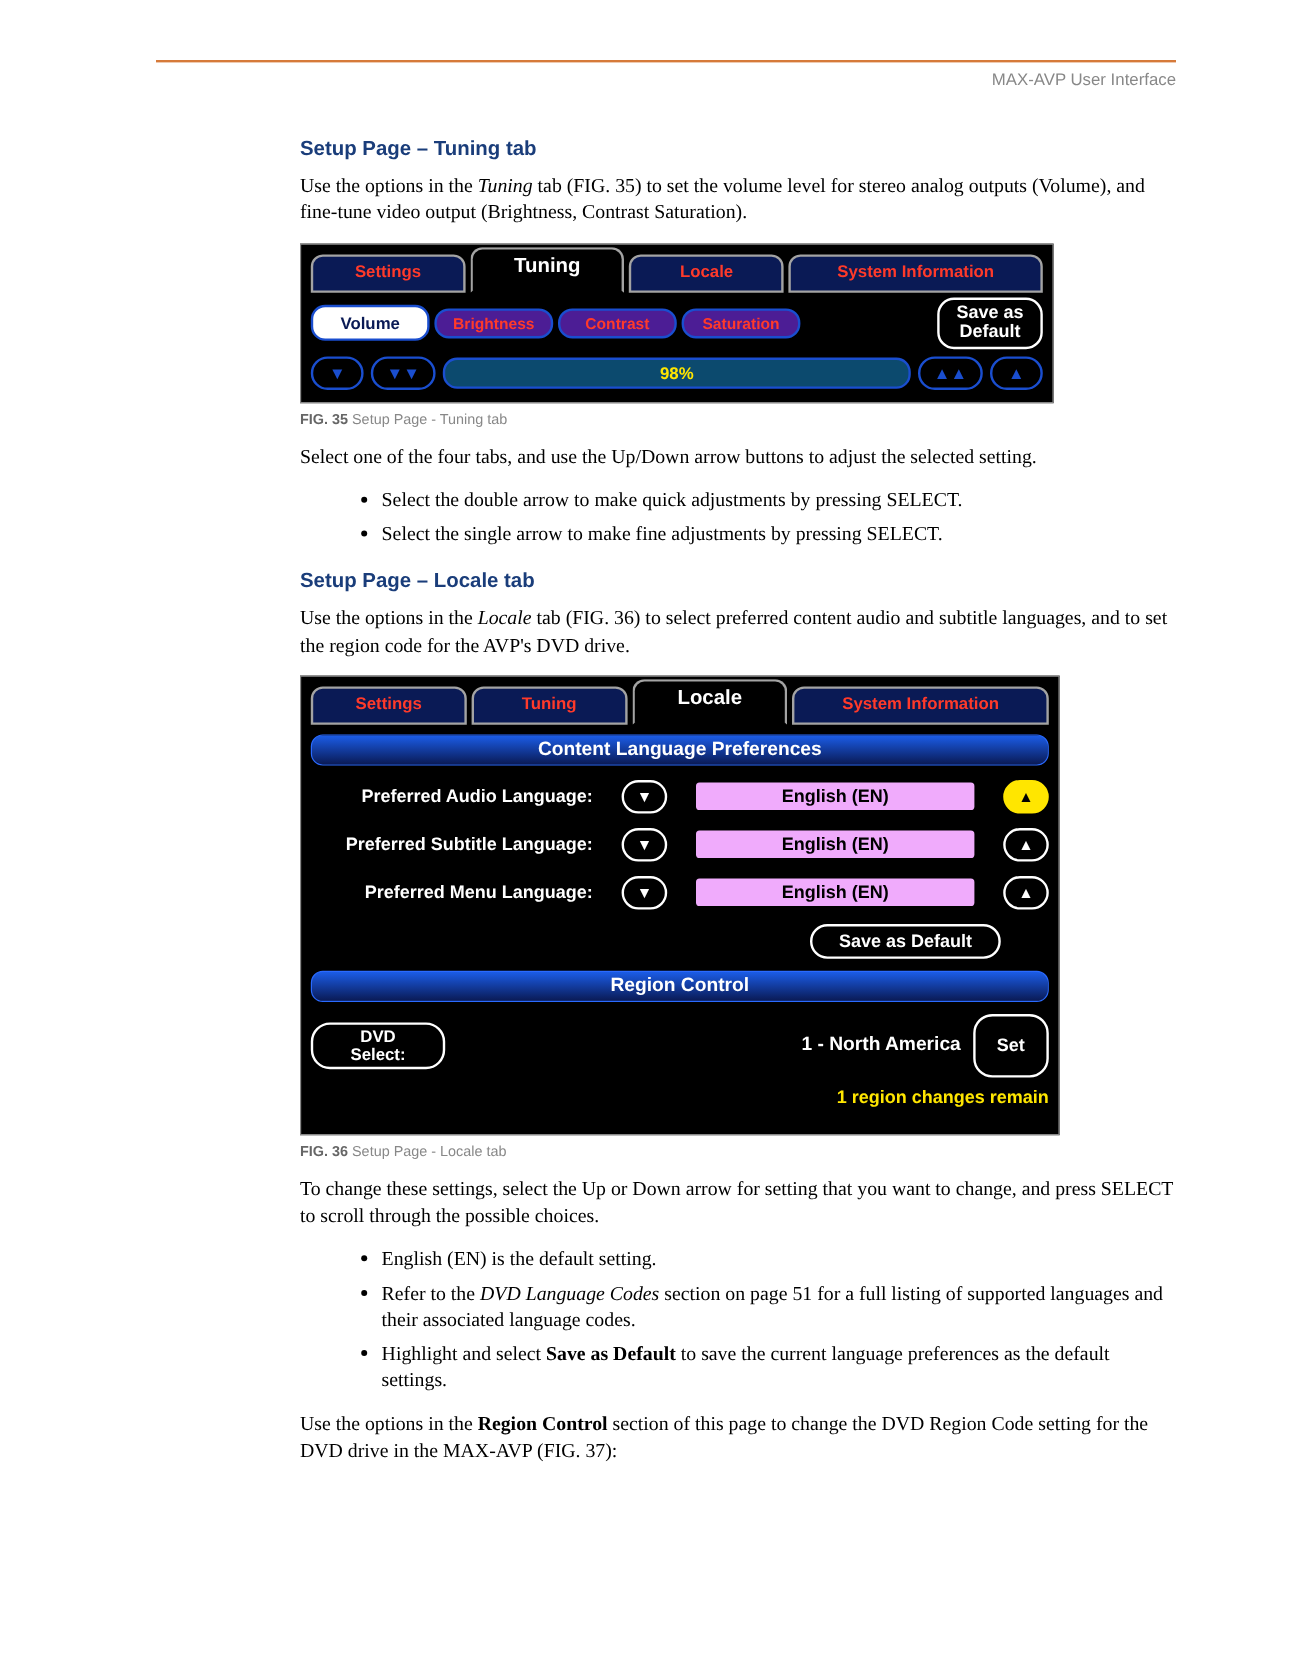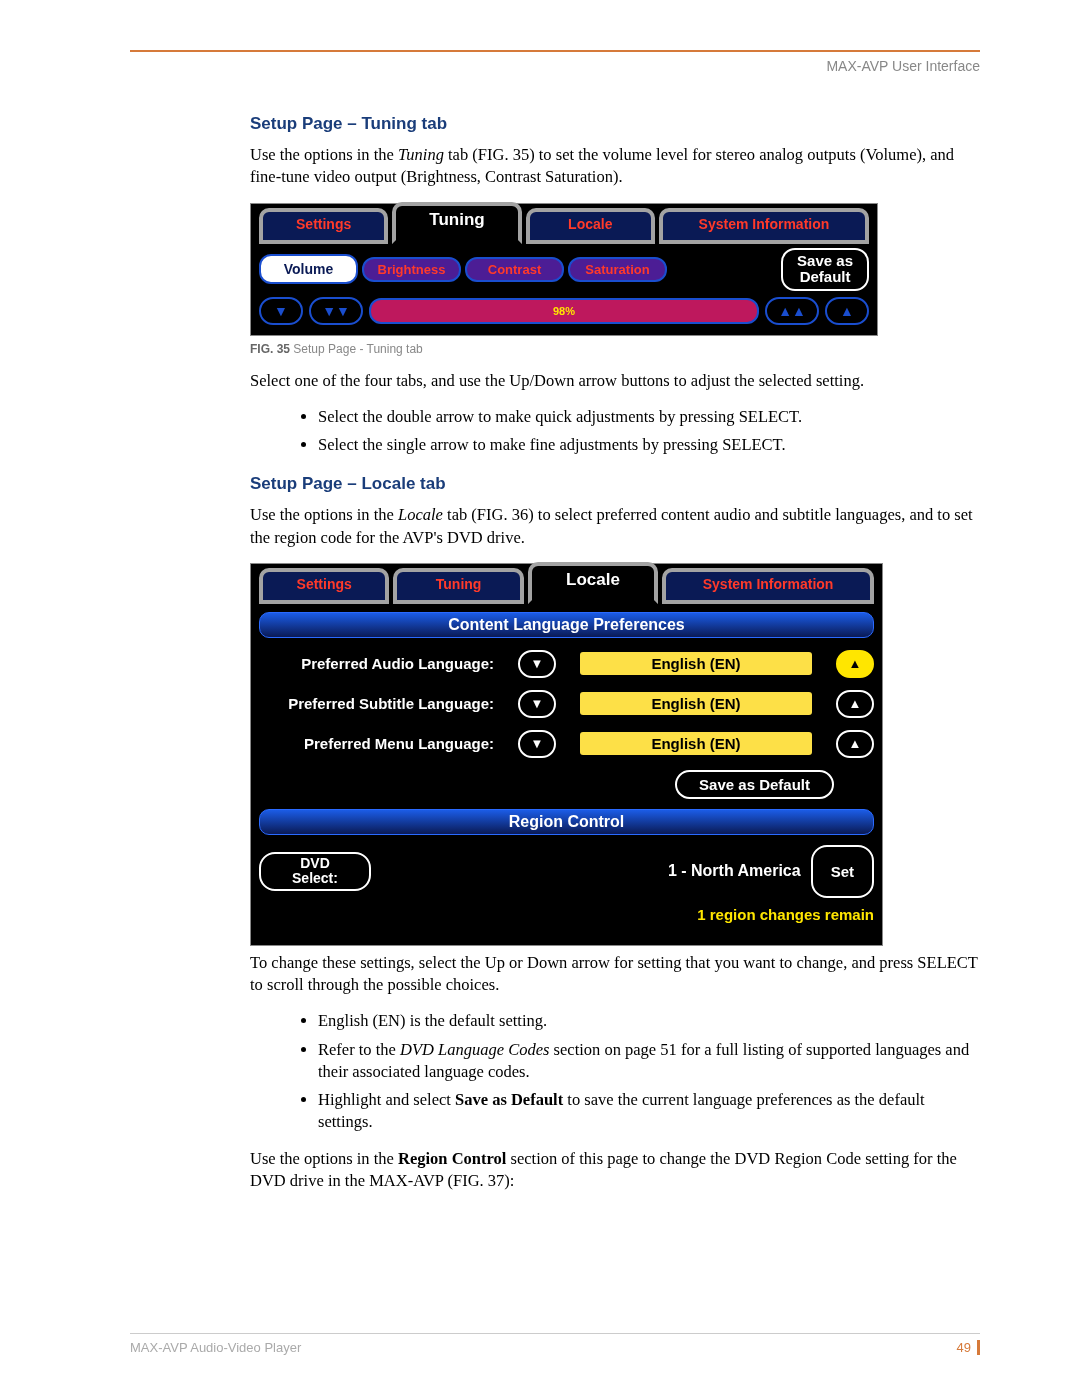--- a/index.html
+++ b/index.html
@@ -86,21 +86,21 @@
     font-family: Arial, Helvetica, sans-serif;
     color: #fff;
   }
   .tabrow {
     display: flex;
     gap: 4px;
     align-items: flex-end;
     height: 34px;
   }
   .tab {
-    border: 4px solid #a3a3a3;
+    border: 2px solid #a3a3a3;
     background: #0a1a55;
     color: #fff;
     font-weight: bold;
     font-size: 14px;
     text-align: center;
     border-radius: 10px 10px 0 0;
     padding: 4px 3px;
     flex: 1;
     height: 20px;
   }
@@ -168,22 +168,22 @@
   .valuebar {
     flex: 1;
     border: 2px solid #1a4ecf;
     border-radius: 12px;
     height: 22px;
     display: flex;
     align-items: center;
     justify-content: center;
     color: #ffe600;
     font-weight: bold;
-    font-size: 11px;
-    background: #be185d;
+    font-size: 14px;
+    background: #0c4a6e;
   }
 
   
   .fig36 {
     background: #000;
     border: 1px solid #888;
     width: 615px;
     padding: 6px 8px 10px;
     font-family: Arial, Helvetica, sans-serif;
     color: #fff;
@@ -217,21 +217,21 @@
     height: 24px;
     display: flex;
     align-items: center;
     justify-content: center;
     font-size: 13px;
     background: #000;
   }
   .oval.sel { background:#ffe600; color:#000; border-color:#ffe600; }
   .valfield {
     flex: 1;
-    background: #fde047;
+    background: #f0abfc;
     color: #000;
     text-align: center;
     font-weight: bold;
     font-size: 15px;
     border-radius: 3px;
     padding: 3px 0;
   }
   .savebtn {
     border: 2px solid #fff;
     border-radius: 16px;
@@ -369,34 +369,33 @@
 
       <div class="regionrow">
         <div class="regionlbl">
           <div>DVD</div>
           <div>Select:</div>
         </div>
         <div class="regionval">1 - North America</div>
         <div class="setbtn">Set</div>
       </div>
       <div class="warn">1 region changes remain</div>
+    </div>
+    <div class="fig-caption">
+      <b>FIG. 36</b><span>  Setup Page - Locale tab</span>
     </div>
 
     <p class="body">To change these settings, select the Up or Down arrow for setting that you want to change, and press SELECT to scroll through the possible choices.</p>
     <ul class="body">
       <li>English (EN) is the default setting.</li>
       <li>
         <span>Refer to the </span><em class="it">DVD Language Codes</em><span> section on page 51 for a full listing of supported languages and their associated language codes.</span>
       </li>
       <li>
         <span>Highlight and select </span><strong>Save as Default</strong><span> to save the current language preferences as the default settings.</span>
       </li>
     </ul>
     <p class="body">
       <span>Use the options in the </span><strong>Region Control</strong><span> section of this page to change the DVD Region Code setting for the DVD drive in the MAX-AVP (FIG. 37):</span>
     </p>
   </div>
 
-  <div class="footer">
-    <span>MAX-AVP Audio-Video Player</span>
-    <span class="pg">49</span>
-  </div>
 </div>
 
 </body></html>

